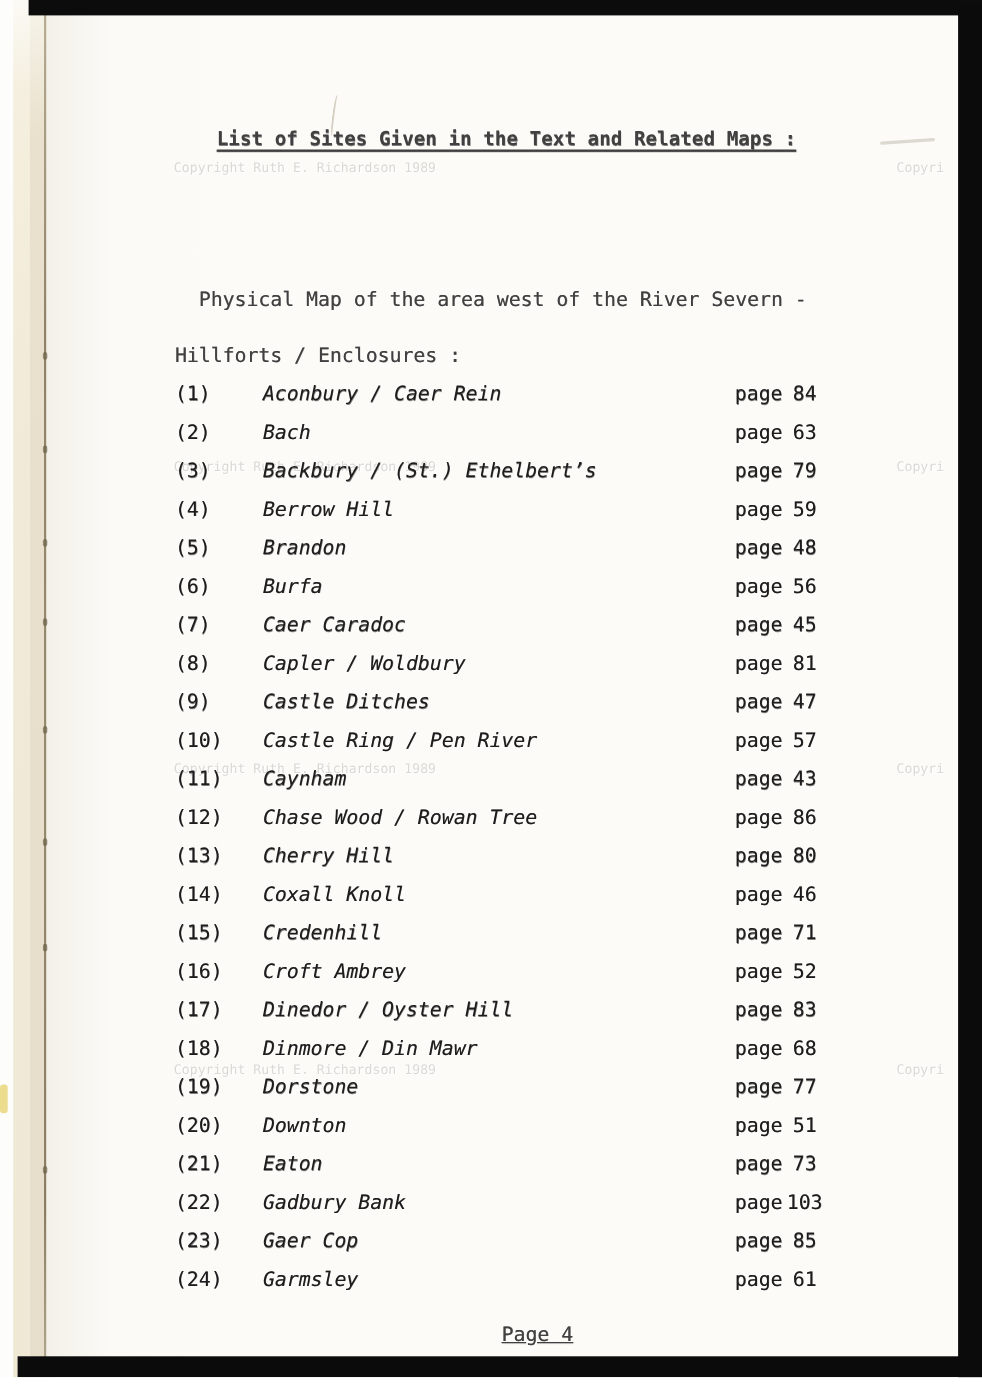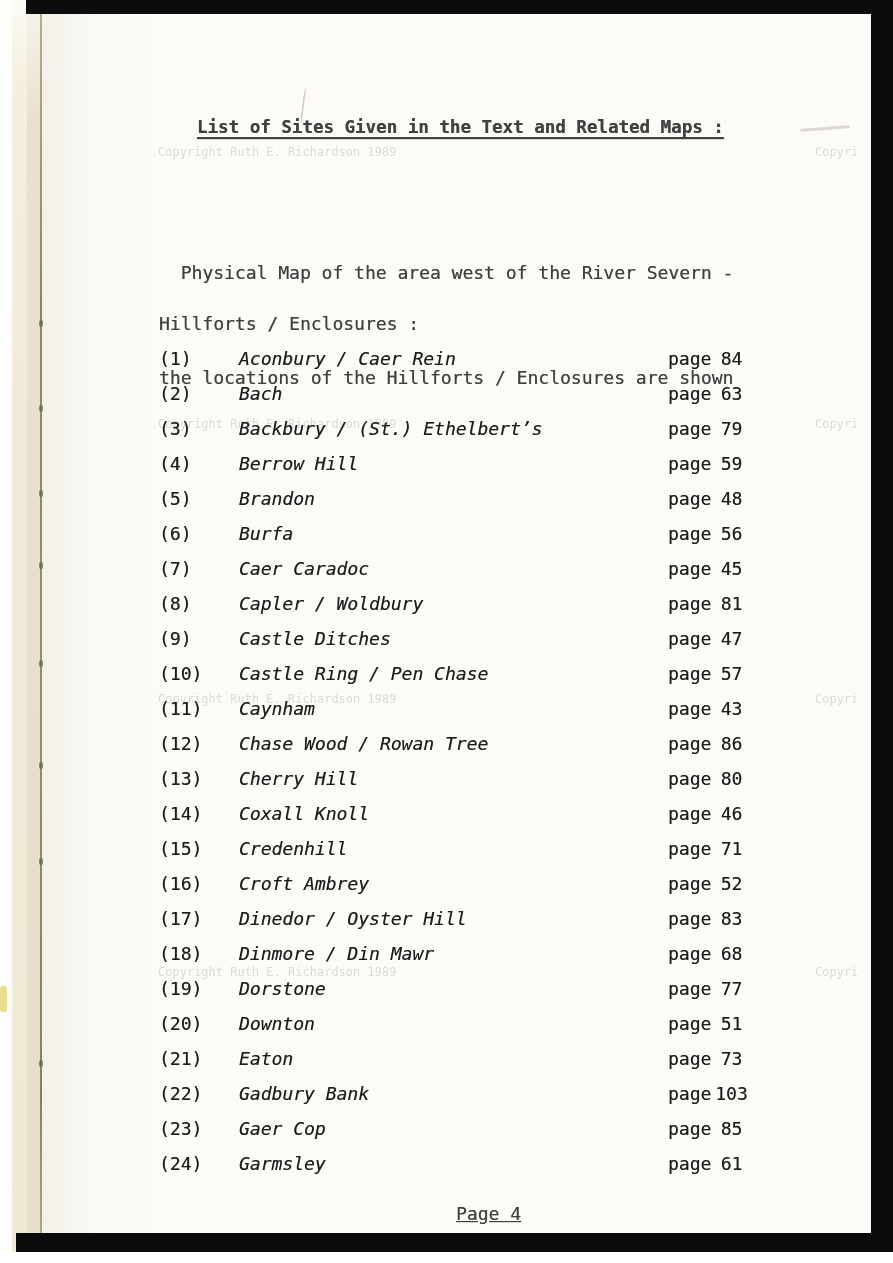--- a/index.html
+++ b/index.html
@@ -68,21 +68,20 @@
   <div class="wm wm-r wm-4">Copyri</div>
 
   <div class="pen-mark"></div>
   <div class="dash-mark"></div>
   <div class="yellow-mark"></div>
 
   <div class="tw title">List of Sites Given in the Text and Related Maps :</div>
 
   <div class="tw intro">
     <div>  Physical Map of the area west of the River Severn -</div>
-    <div>the locations of the Hillforts / Enclosures are shown</div>
   </div>
 
   <div class="tw section-heading">Hillforts / Enclosures :</div>
 
   <div class="entries">
 
   <div class="entry-row">
       <span class="e-num">(1)</span>
       <span class="e-site">Aconbury / Caer Rein</span>
       <span class="e-plabel">page</span>
@@ -131,21 +130,21 @@
       <span class="e-pnum">81</span>
     </div>
       <div class="entry-row">
       <span class="e-num">(9)</span>
       <span class="e-site">Castle Ditches</span>
       <span class="e-plabel">page</span>
       <span class="e-pnum">47</span>
     </div>
       <div class="entry-row">
       <span class="e-num">(10)</span>
-      <span class="e-site">Castle Ring / Pen Chase</span>
+      <span class="e-site">Castle Ring / Pen River</span>
       <span class="e-plabel">page</span>
       <span class="e-pnum">57</span>
     </div>
       <div class="entry-row">
       <span class="e-num">(11)</span>
       <span class="e-site">Caynham</span>
       <span class="e-plabel">page</span>
       <span class="e-pnum">43</span>
     </div>
       <div class="entry-row">

